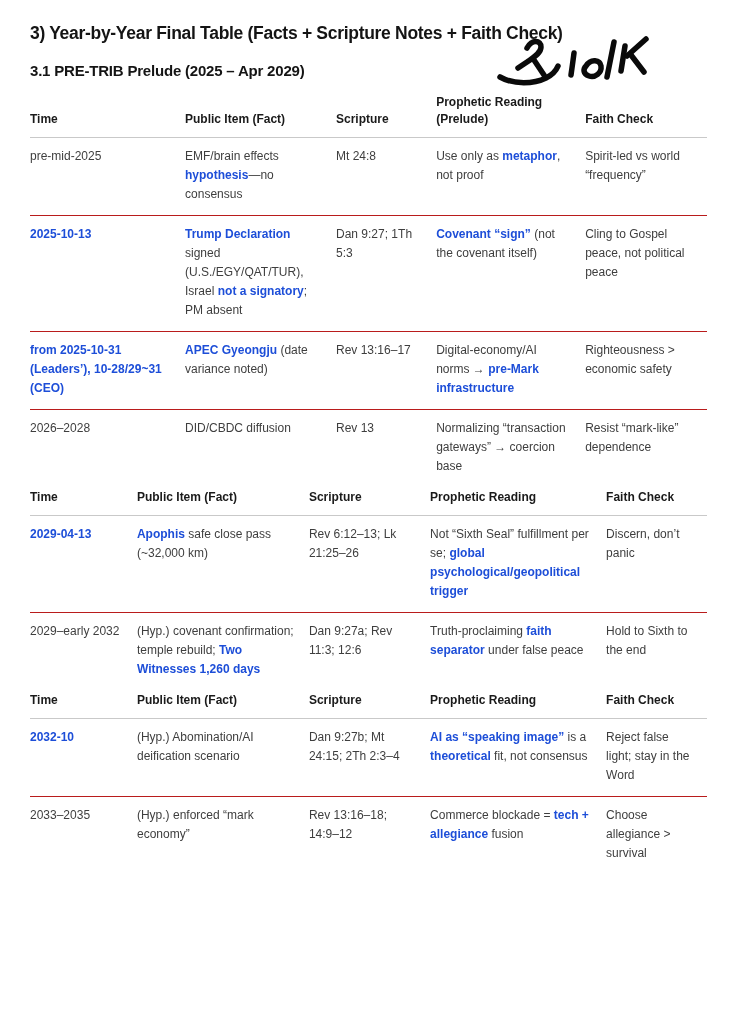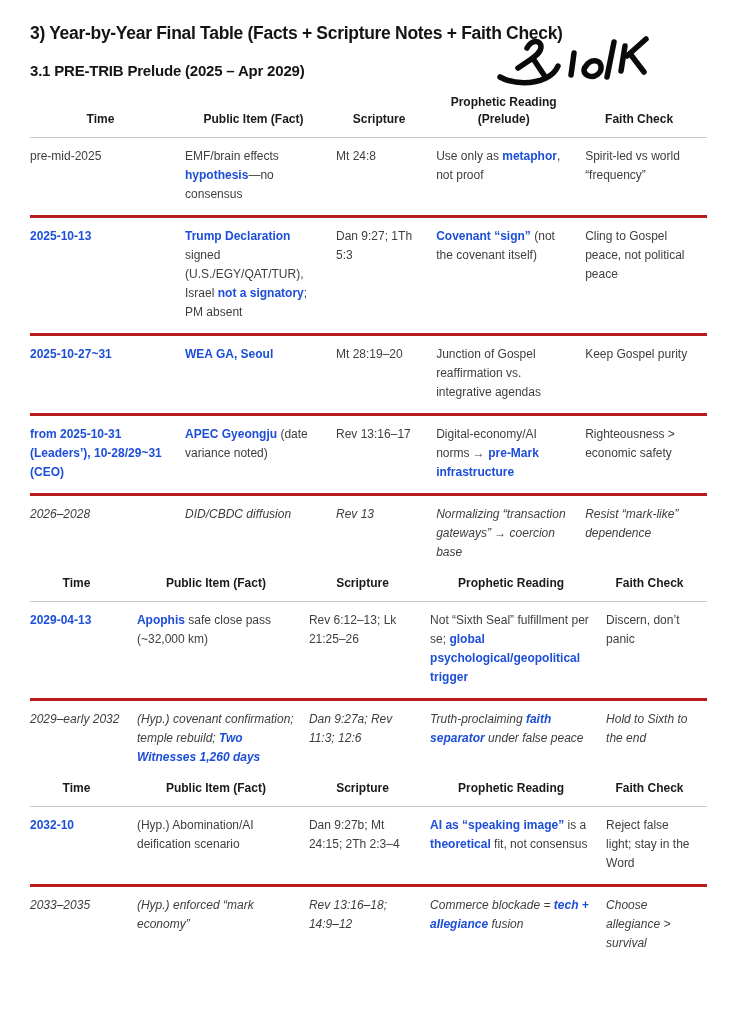--- a/index.html
+++ b/index.html
@@ -30,39 +30,39 @@
     letter-spacing: -0.2px;
     margin: 37px 0 13px 0;
   }
   section:first-of-type h2.section-heading { margin-top: 16px; }
   table {
     width: 100%;
     border-collapse: collapse;
     table-layout: fixed;
   }
   th {
-    text-align: center;
+    text-align: left;
     vertical-align: bottom;
     font-size: 12px;
     font-weight: 700;
     color: #1a1a1a;
     line-height: 17px;
     padding: 2px 14px 9px 0;
     border-bottom: 1px solid #c9c9c9;
   }
   td {
     vertical-align: top;
     font-size: 12px;
     font-weight: 400;
     color: #3e3e3e;
     line-height: 19px;
     padding: 9px 14px 11px 0;
-    border-bottom: 3px solid #b91c1c;
-  }
-  tbody tr:last-child td { border-bottom: none; font-style: italic; }
+    border-bottom: 1px solid #b91c1c;
+  }
+  tbody tr:last-child td { border-bottom: none; }
   td strong, th strong {
     font-weight: 700;
     color: #1d4ed8;
   }
   .handwriting {
     position: absolute;
     left: 494px;
     top: 34px;
     width: 165px;
     height: 60px;
@@ -121,27 +121,20 @@
               <td>Mt 24:8</td>
               <td>Use only as <strong>metaphor</strong>, not proof</td>
               <td>Spirit-led vs world “frequency”</td>
             </tr>
             <tr>
               <td><strong>2025-10-13</strong></td>
               <td><strong>Trump Declaration</strong> signed (U.S./EGY/QAT/TUR), Israel <strong>not a signatory</strong>; PM absent</td>
               <td>Dan 9:27; 1Th 5:3</td>
               <td><strong>Covenant “sign”</strong> (not the covenant itself)</td>
               <td>Cling to Gospel peace, not political peace</td>
-            </tr>
-            <tr>
-              <td><strong>2025-10-27~31</strong></td>
-              <td><strong>WEA GA, Seoul</strong></td>
-              <td>Mt 28:19–20</td>
-              <td>Junction of Gospel reaffirmation vs. integrative agendas</td>
-              <td>Keep Gospel purity</td>
             </tr>
             <tr>
               <td><strong>from 2025-10-31 (Leaders’), 10-28/29~31 (CEO)</strong></td>
               <td><strong>APEC Gyeongju</strong> (date variance noted)</td>
               <td>Rev 13:16–17</td>
               <td>Digital-economy/AI norms → <strong>pre-Mark infrastructure</strong></td>
               <td>Righteousness &gt; economic safety</td>
             </tr>
             <tr>
               <td>2026–2028</td>

